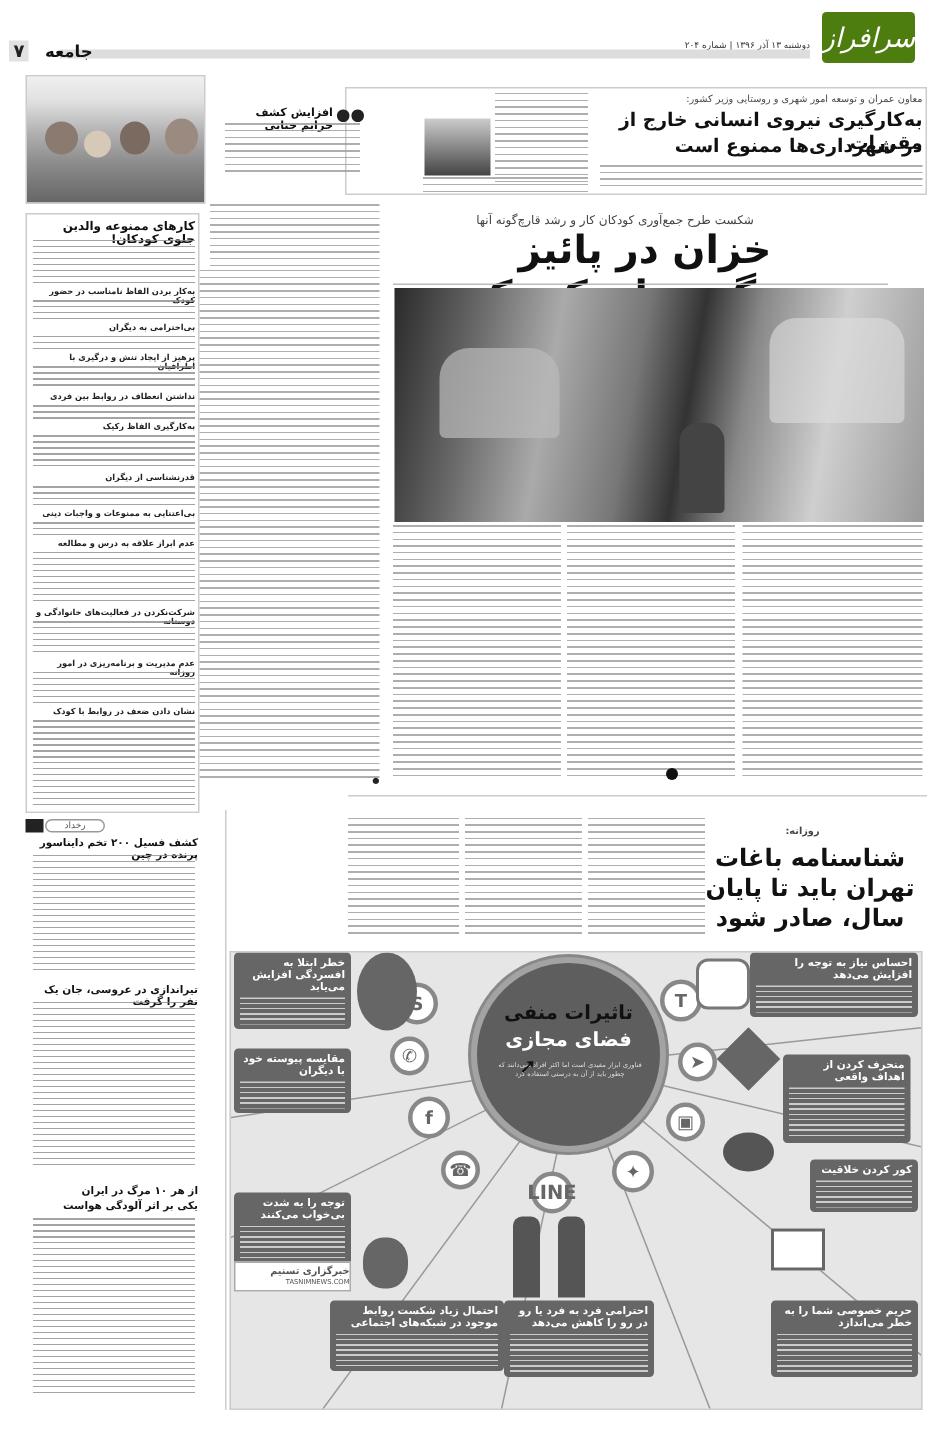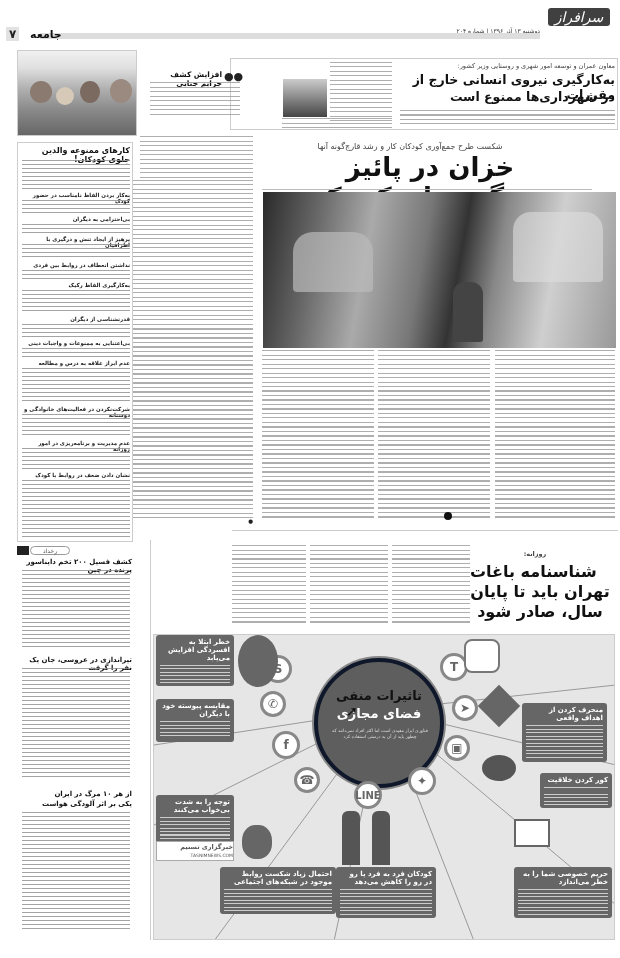--- a/index.html
+++ b/index.html
@@ -1,21 +1,21 @@
 <!DOCTYPE html>
 <html><head>
 <meta charset="utf-8">
 <style>
 *{box-sizing:border-box;margin:0;padding:0}
 html,body{width:620px;height:958px;background:#fff;overflow:hidden}
 body{font-family:"DejaVu Sans",sans-serif;color:#222;position:relative}
 .abs{position:absolute}
 .rtl{direction:rtl;text-align:right}
 
-#logo{left:548px;top:8px;width:62px;height:18px;background:#404040;border-radius:3px;color:#fff;font-family:"DejaVu Serif",serif;font-size:14px;display:flex;align-items:center;justify-content:center;font-style:italic}
+#logo{left:548px;top:8px;width:62px;height:34px;background:#4d7c0f;border-radius:3px;color:#fff;font-family:"DejaVu Serif",serif;font-size:18px;display:flex;align-items:center;justify-content:center;font-style:italic}
 #issue{left:400px;top:27px;width:140px;font-size:6px;color:#333}
 #topbar{left:40px;top:33px;width:500px;height:6px;background:#ddd}
 #section{left:30px;top:28px;font-size:11px;font-weight:bold;color:#111}
 #pagenum{left:6px;top:27px;font-size:12px;font-weight:bold;background:#e2e2e2;padding:0 3px}
 
 .lines{background:repeating-linear-gradient(to bottom,#9a9a9a 0 1px,transparent 1px 4.5px);opacity:.8}
 .lines.dense{background:repeating-linear-gradient(to bottom,#8d8d8d 0 1px,transparent 1px 4px)}
 .sub{font-size:7.5px;font-weight:bold;color:#222}
 .kicker{font-size:6.5px;color:#444}
 .head{font-weight:bold;color:#111}
@@ -72,21 +72,21 @@
 <div class="abs lines" style="left:262px;top:350px;width:112px;height:170px"></div>
 <div class="abs lines" style="left:232px;top:60px;width:0px;height:0px"></div>
 <div class="abs lines" style="left:232px;top:192px;width:26px;height:0px"></div>
 <div class="abs lines" style="left:133px;top:180px;width:120px;height:340px"></div>
 <div class="abs lines" style="left:140px;top:136px;width:113px;height:42px"></div>
 <div class="abs rtl" style="left:140px;top:518px;width:113px;font-size:5.5px;font-weight:bold">●</div>
 <div class="abs hline" style="left:232px;top:530px;width:386px;background:#ccc"></div>
 <div class="abs" style="left:444px;top:512px;width:8px;height:8px;border-radius:50%;background:#111"></div>
 
 <div class="abs rtl kicker" style="left:480px;top:550px;width:110px;text-align:center;font-weight:bold">روزانه:</div>
-<div class="abs rtl head" style="left:470px;top:562px;width:140px;text-align:left;font-size:16px">شناسنامه باغات</div>
+<div class="abs rtl head" style="left:470px;top:562px;width:140px;text-align:center;font-size:16px">شناسنامه باغات</div>
 <div class="abs rtl head" style="left:470px;top:582px;width:140px;text-align:center;font-size:16px">تهران باید تا پایان</div>
 <div class="abs rtl head" style="left:470px;top:602px;width:140px;text-align:center;font-size:16px">سال، صادر شود</div>
 <div class="abs lines" style="left:392px;top:545px;width:78px;height:78px"></div>
 <div class="abs lines" style="left:310px;top:545px;width:78px;height:78px"></div>
 <div class="abs lines" style="left:232px;top:545px;width:74px;height:78px"></div>
 
 <div class="abs box" style="left:17px;top:142px;width:116px;height:400px;border-color:#ccc"></div>
 <div class="abs rtl head" style="left:20px;top:146px;width:110px;font-size:8px">کارهای ممنوعه والدین جلوی کودکان!</div>
 <div class="abs lines dense" style="left:22px;top:160px;width:108px;height:30px"></div>
 <div class="abs rtl sub" style="left:22px;top:192px;width:108px;font-size:5.5px">به‌کار بردن الفاظ نامناسب در حضور کودک</div>
@@ -130,50 +130,54 @@
         <line x1="230" y1="75" x2="0" y2="190"></line>
       <line x1="230" y1="75" x2="60" y2="306"></line>
         <line x1="230" y1="75" x2="180" y2="306"></line>
       <line x1="230" y1="75" x2="320" y2="306"></line>
         <line x1="230" y1="75" x2="462" y2="270"></line>
       <line x1="230" y1="75" x2="462" y2="130"></line>
         <line x1="230" y1="75" x2="462" y2="50"></line>
     </g>
   </svg>
 
-  <div class="abs" style="left:160px;top:23px;width:130px;height:130px;border-radius:50%;background:#5e5e5e;border:4px solid #0f172a;box-shadow:0 0 0 2px #888">
+  <div class="abs" style="left:160px;top:3px;width:130px;height:130px;border-radius:50%;background:#5e5e5e;border:4px solid #a3a3a3;box-shadow:0 0 0 2px #888">
     <div class="abs rtl head" style="left:0;top:26px;width:122px;text-align:center;color:#111;font-size:13px">تاثیرات منفی</div>
     <div class="abs rtl head" style="left:0;top:44px;width:122px;text-align:center;color:#fff;font-size:13px">فضای مجازی</div>
     <div class="abs rtl" style="left:14px;top:66px;width:96px;text-align:center;color:#ddd;font-size:4.5px;line-height:6px">فناوری ابزار مفیدی است اما اکثر افراد نمی‌دانند که چطور باید از آن به درستی استفاده کرد</div>
   </div>
   <div class="abs" style="left:192px;top:68px;font-size:14px;color:#111">➚</div>
 
   <div class="abs icon-circle" style="left:110px;top:20px;width:28px;height:28px">S</div>
   <div class="abs icon-circle" style="left:106px;top:56px;width:26px;height:26px">✆</div>
   <div class="abs icon-circle" style="left:118px;top:96px;width:28px;height:28px">f</div>
   <div class="abs icon-circle" style="left:140px;top:132px;width:26px;height:26px">☎</div>
-  <div class="abs icon-circle" style="left:200px;top:146px;width:28px;height:28px;font-size:10px">LINE</div>
+  <div class="abs icon-circle" style="left:200px;top:146px;width:28px;height:28px;font-size:13px">LINE</div>
   <div class="abs icon-circle" style="left:254px;top:132px;width:28px;height:28px">✦</div>
   <div class="abs icon-circle" style="left:290px;top:100px;width:26px;height:26px">▣</div>
   <div class="abs icon-circle" style="left:298px;top:60px;width:26px;height:26px">➤</div>
   <div class="abs icon-circle" style="left:286px;top:18px;width:28px;height:28px">T</div>
 
   <div class="abs" style="left:84px;top:0;width:40px;height:52px;border-radius:50%;background:#666"></div>
   <div class="abs" style="left:310px;top:4px;width:36px;height:34px;background:#fff;border:2px solid #777;border-radius:8px"></div>
   <div class="abs" style="left:330px;top:56px;width:30px;height:30px;background:#666;transform:rotate(45deg)"></div>
   <div class="abs" style="left:328px;top:120px;width:34px;height:26px;background:#555;border-radius:50%"></div>
   <div class="abs" style="left:88px;top:190px;width:30px;height:34px;background:#666;border-radius:45%"></div>
   <div class="abs" style="left:188px;top:176px;width:18px;height:54px;background:#555;border-radius:6px 6px 0 0"></div>
   <div class="abs" style="left:218px;top:176px;width:18px;height:54px;background:#555;border-radius:6px 6px 0 0"></div>
   <div class="abs" style="left:360px;top:184px;width:36px;height:28px;background:#fff;border:2px solid #666"></div>
 
   <div class="abs card" style="left:2px;top:0;width:78px">
       <div>خطر ابتلا به افسردگی افزایش می‌یابد</div>
       <div class="cardlines"></div>
     </div>
+  <div class="abs card" style="left:346px;top:0;width:112px">
+      <div>احساس نیاز به توجه را افزایش می‌دهد</div>
+      <div class="cardlines"></div>
+    </div>
   <div class="abs card" style="left:2px;top:64px;width:78px">
       <div>مقایسه پیوسته خود با دیگران</div>
       <div class="cardlines"></div>
     </div>
   <div class="abs card" style="left:368px;top:68px;width:85px">
       <div>منحرف کردن از اهداف واقعی</div>
       <div class="cardlines" style="height:34px"></div>
     </div>
   <div class="abs card" style="left:2px;top:160px;width:78px">
       <div>توجه را به شدت بی‌خواب می‌کنند</div>
@@ -181,21 +185,21 @@
     </div>
   <div class="abs card" style="left:386px;top:138px;width:72px">
       <div>کور کردن خلاقیت</div>
       <div class="cardlines"></div>
     </div>
   <div class="abs card" style="left:66px;top:232px;width:116px">
       <div>احتمال زیاد شکست روابط موجود در شبکه‌های اجتماعی</div>
       <div class="cardlines" style="height:22px"></div>
     </div>
   <div class="abs card" style="left:182px;top:232px;width:100px">
-      <div>کودکان فرد به فرد یا رو در رو را کاهش می‌دهد</div>
+      <div>احترامی فرد به فرد یا رو در رو را کاهش می‌دهد</div>
       <div class="cardlines" style="height:26px"></div>
     </div>
   <div class="abs card" style="left:360px;top:232px;width:98px">
       <div>حریم خصوصی شما را به خطر می‌اندازد</div>
       <div class="cardlines" style="height:26px"></div>
     </div>
 
   <div class="abs" style="left:2px;top:206px;width:78px;height:20px;background:#fff;border:1px solid #aaa">
     <div class="abs rtl head" style="left:2px;top:1px;width:74px;font-size:6.5px;color:#555">خبرگزاری تسنیم</div>
     <div class="abs" style="left:4px;top:11px;width:72px;font-size:4.5px;color:#555;text-align:right">TASNIMNEWS.COM</div>

